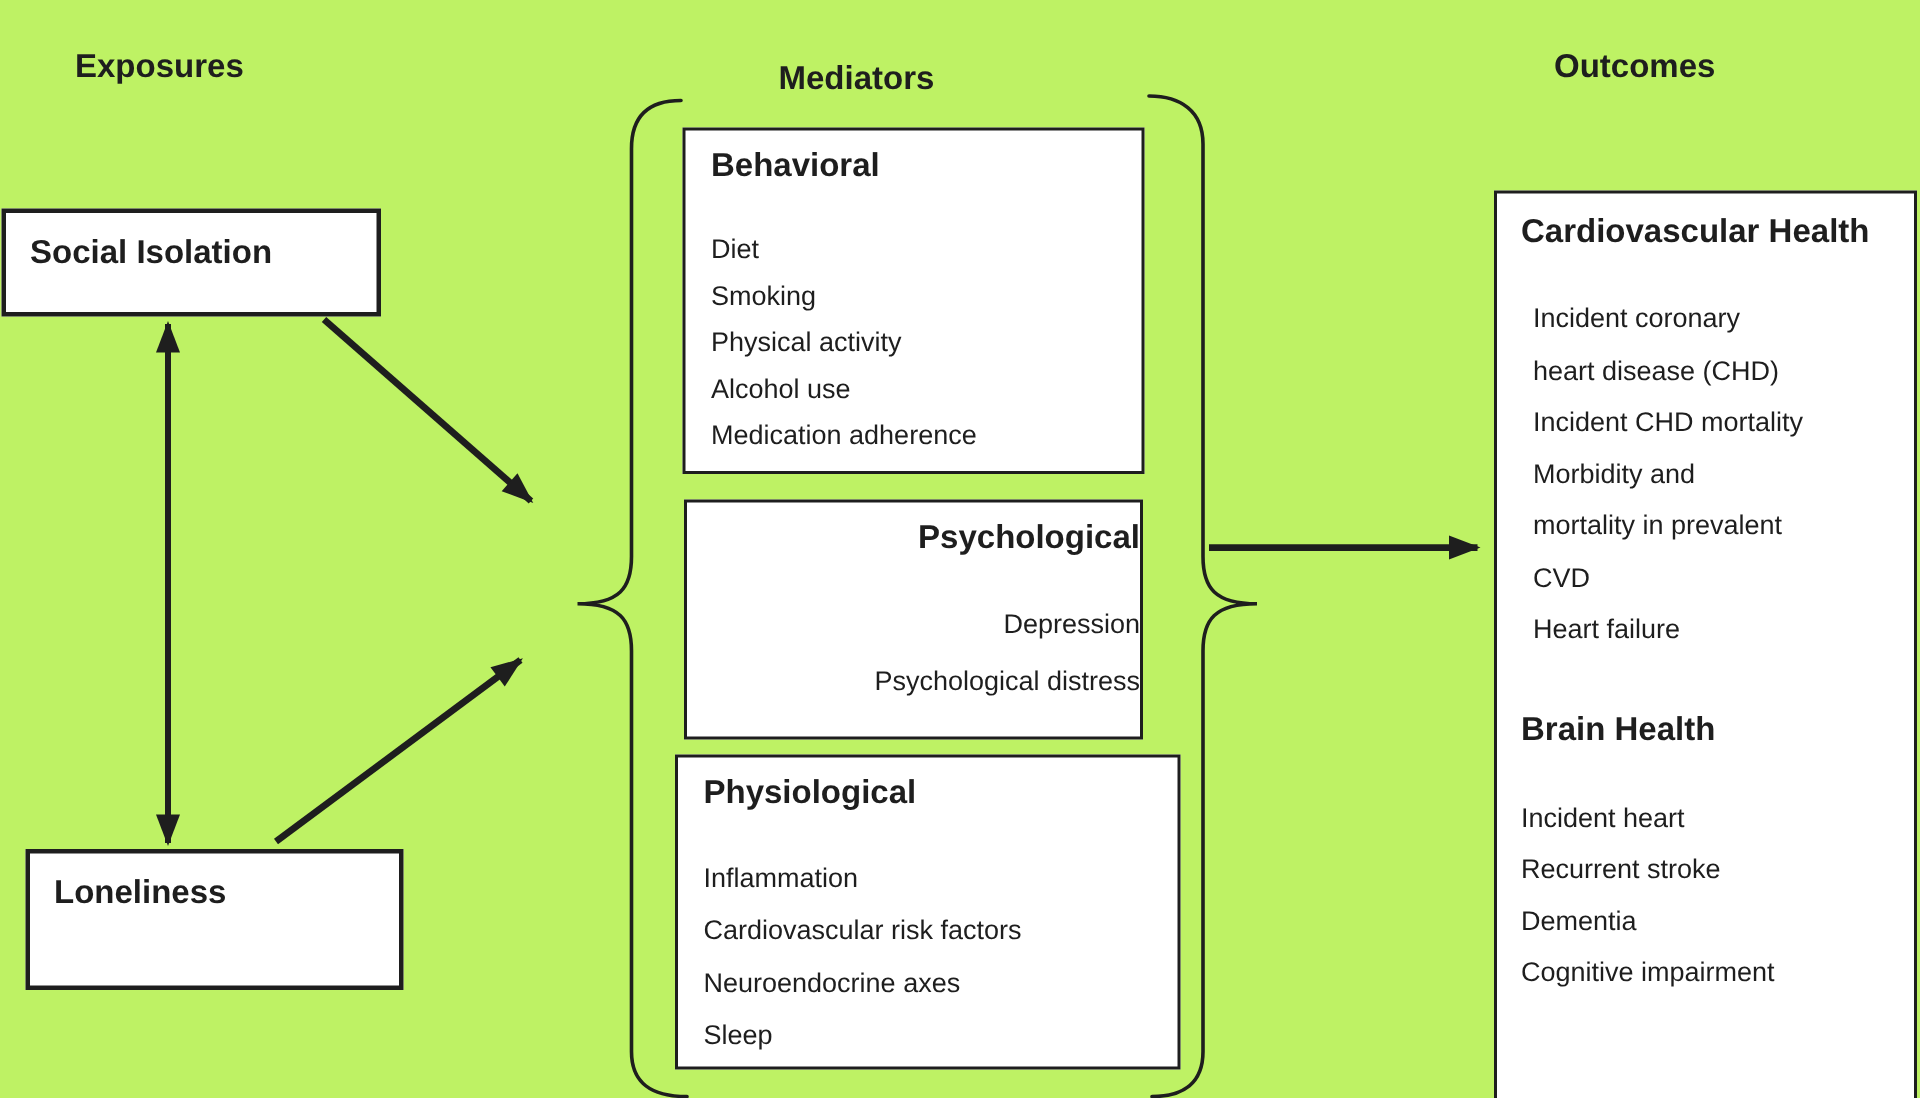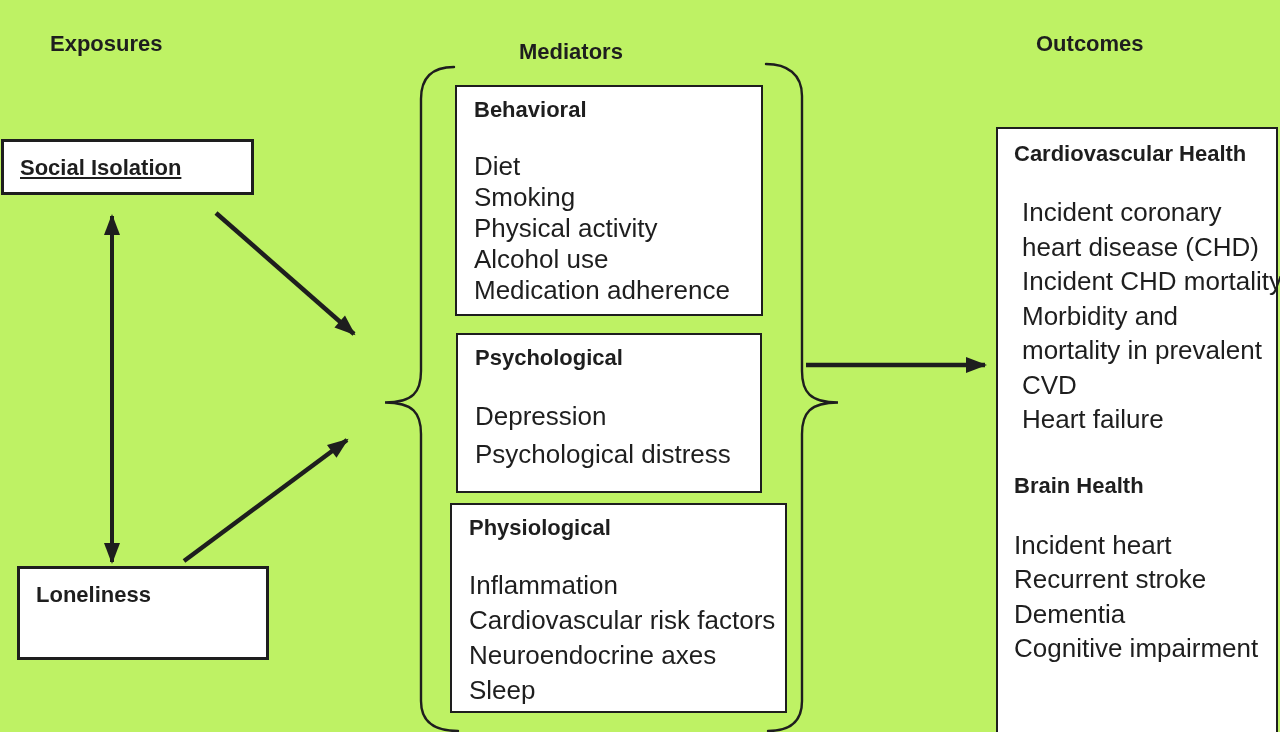--- a/index.html
+++ b/index.html
@@ -52,21 +52,21 @@
     font-size: 22px;
     font-weight: bold;
     line-height: 24px;
     padding: 11px 0 0 17px;
     white-space: nowrap;
   }
   .item-list {
     padding-left: 17px;
   }
   .m-item, .o-line {
-    font-size: 26px;
+    font-size: 18px;
     white-space: nowrap;
   }
   .behavioral-list { margin-top: 29px; }
   .behavioral-list .m-item { line-height: 31px; }
   .psychological-list { margin-top: 27px; }
   .psychological-list .m-item { line-height: 38px; }
   .physiological-list { margin-top: 28px; }
   .physiological-list .m-item { line-height: 35px; }
   .outcomes-box .group-title { padding-top: 13px; padding-left: 16px; }
   .outcomes-list { padding-left: 16px; }
@@ -97,40 +97,40 @@
 
     <line x1="184" y1="561" x2="347" y2="440" stroke="#1e1e1e" stroke-width="4.5" marker-end="url(#ah)"></line>
 
     <line x1="806" y1="365" x2="985" y2="365" stroke="#1e1e1e" stroke-width="4.5" marker-end="url(#ah)"></line>
   </svg>
 
   <div class="col-header" style="left:50px; top:31px;">Exposures</div>
   <div class="col-header" style="left:519px; top:39px;">Mediators</div>
   <div class="col-header" style="left:1036px; top:31px;">Outcomes</div>
 
-  <div class="box exposure-box" style="left:1px; top:139px; width:253px; height:56px;text-decoration:underline;">
+  <div class="box exposure-box" style="left:1px; top:139px; width:253px; height:72px;">
     <span class="box-label">Social Isolation</span>
   </div>
 
   <div class="box exposure-box" style="left:17px; top:566px; width:252px; height:94px;">
     <span class="box-label">Loneliness</span>
   </div>
 
   <div class="box mediator-box" style="left:455px; top:85px; width:308px; height:231px;">
     <div class="group-title">Behavioral</div>
     <div class="item-list behavioral-list">
       <div class="m-item">Diet</div>
       <div class="m-item">Smoking</div>
       <div class="m-item">Physical activity</div>
       <div class="m-item">Alcohol use</div>
       <div class="m-item">Medication adherence</div>
     </div>
   </div>
 
-  <div class="box mediator-box" style="left:456px; top:333px; width:306px; height:160px;">
+  <div class="box mediator-box" style="left:456px; top:333px; width:306px; height:160px;text-align:right;">
     <div class="group-title">Psychological</div>
     <div class="item-list psychological-list">
       <div class="m-item">Depression</div>
       <div class="m-item">Psychological distress</div>
     </div>
   </div>
 
   <div class="box mediator-box" style="left:450px; top:503px; width:337px; height:210px;">
     <div class="group-title">Physiological</div>
     <div class="item-list physiological-list">

